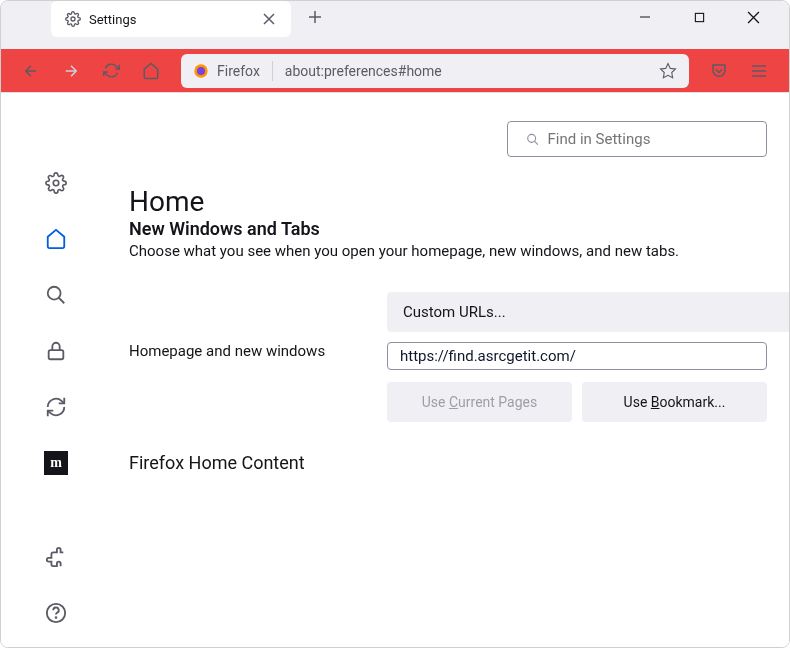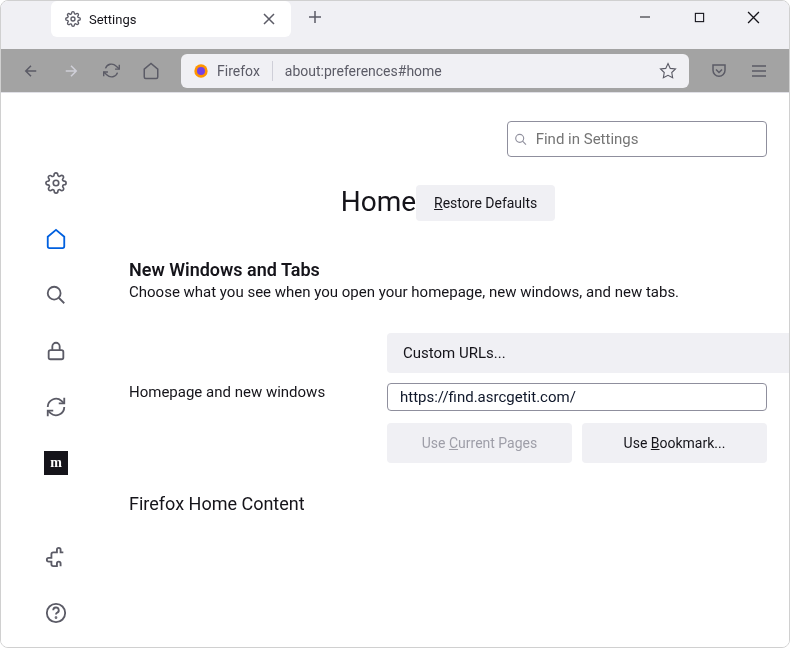--- a/index.html
+++ b/index.html
@@ -7,41 +7,41 @@
     
     .titlebar { height: 48px; display: flex; align-items: flex-start; padding: 0 8px; background: #f0f0f4; }
     .tab { display: flex; align-items: center; gap: 8px; background: #fff; border-radius: 6px; padding: 0 14px; height: 36px; width: 240px; margin-left: 42px; position: relative; }
     .tab-icon { width: 16px; height: 16px; display: flex; align-items: center; justify-content: center; }
     .tab-title { font-size: 13px; color: #15141a; flex: 1; }
     .tab-close { width: 16px; height: 16px; display: flex; align-items: center; justify-content: center; cursor: pointer; color: #5b5b66; }
     .newtab-btn { width: 32px; height: 32px; display: flex; align-items: center; justify-content: center; margin-left: 8px; color: #5b5b66; cursor: pointer; }
     .win-controls { margin-left: auto; display: flex; gap: 14px; padding-right: 8px; }
     .win-btn { width: 40px; height: 32px; display: flex; align-items: center; justify-content: center; cursor: pointer; color: #15141a; }
     
-    .toolbar { height: 44px; display: flex; align-items: center; padding: 0 12px; gap: 4px; background: #a3a3a3; border-bottom: 1px solid #e0e0e6; }
+    .toolbar { height: 44px; display: flex; align-items: center; padding: 0 12px; gap: 4px; background: #ef4444; border-bottom: 1px solid #e0e0e6; }
     .nav-btn { width: 36px; height: 36px; display: flex; align-items: center; justify-content: center; cursor: pointer; border-radius: 4px; color: #5b5b66; }
     .nav-btn.disabled { color: #cfcfd8; }
     .urlbar { flex: 1; display: flex; align-items: center; background: #f0f0f4; border-radius: 6px; height: 34px; padding: 0 12px; margin: 0 8px; gap: 8px; }
     .urlbar-host { font-size: 14px; color: #5b5b66; }
     .urlbar-path { font-size: 14px; color: #5b5b66; }
     .urlbar-sep { width: 1px; height: 20px; background: #cfcfd8; margin: 0 4px; }
     .urlbar-star { margin-left: auto; color: #5b5b66; cursor: pointer; }
     
     .content { display: flex; height: calc(648px - 48px - 44px); background: #fff; }
     .sidebar { width: 110px; display: flex; flex-direction: column; align-items: center; padding-top: 72px; gap: 20px; }
     .sidebar-item { width: 36px; height: 36px; display: flex; align-items: center; justify-content: center; cursor: pointer; border-radius: 4px; color: #5b5b66; }
     .sidebar-item.active { color: #0060df; }
     .sidebar-m { width: 24px; height: 24px; background: #15141a; color: #fff; display: flex; align-items: center; justify-content: center; font-weight: bold; font-size: 14px; font-family: Georgia, serif; }
     
     .main { flex: 1; padding: 28px 22px 0 18px; position: relative; }
     .search-wrap { display: flex; justify-content: flex-end; margin-bottom: 28px; }
-    .search-box { width: 260px; height: 36px; border: 1px solid #8f8f9d; border-radius: 4px; display: flex; align-items: center; padding: 0 6px; gap: 8px; }
+    .search-box { width: 260px; height: 36px; border: 1px solid #8f8f9d; border-radius: 4px; display: flex; align-items: center; padding: 0 18px; gap: 8px; }
     .search-box input { border: none; outline: none; font-size: 15px; width: 100%; color: #5b5b66; background: transparent; }
     
-    .page-header { display: flex; align-items: flex-start; justify-content: center; margin-bottom: 38px; }
+    .page-header { display: flex; align-items: flex-start; justify-content: flex-start; }
     .page-title { font-size: 28px; font-weight: 400; color: #15141a; }
     .restore-btn { background: #f0f0f4; border: none; border-radius: 4px; padding: 10px 18px; font-size: 14px; cursor: pointer; color: #15141a; }
     .restore-btn .u { text-decoration: underline; }
     
     .section-title { font-size: 18px; font-weight: 600; color: #15141a; margin-bottom: 2px; }
     .section-desc { font-size: 15px; color: #15141a; margin-bottom: 30px; line-height: 1.4; }
     
     .row { display: flex; margin-bottom: 12px; }
     .row-label { width: 258px; font-size: 15px; color: #15141a; }
     .row-control { flex: 1; }
@@ -210,21 +210,20 @@
         <svg width="15" height="15" viewBox="0 0 24 24" fill="none" stroke="#8f8f9d" stroke-width="2">
             <circle cx="10" cy="10" r="7"></circle>
             <line x1="21" y1="21" x2="15" y2="15"></line>
           </svg>
         <input type="text" placeholder="Find in Settings" style="">
       </div>
     </div>
 
     <div class="page-header">
       <h1 class="page-title">Home</h1>
-      <button class="restore-btn"><span class="u">R</span>estore Defaults</button>
     </div>
 
     <h2 class="section-title">New Windows and Tabs</h2>
     <p class="section-desc">Choose what you see when you open your homepage, new windows, and new tabs.</p>
 
     <div class="select-like offset">
       <span>Custom URLs...</span>
 
     </div>
 

